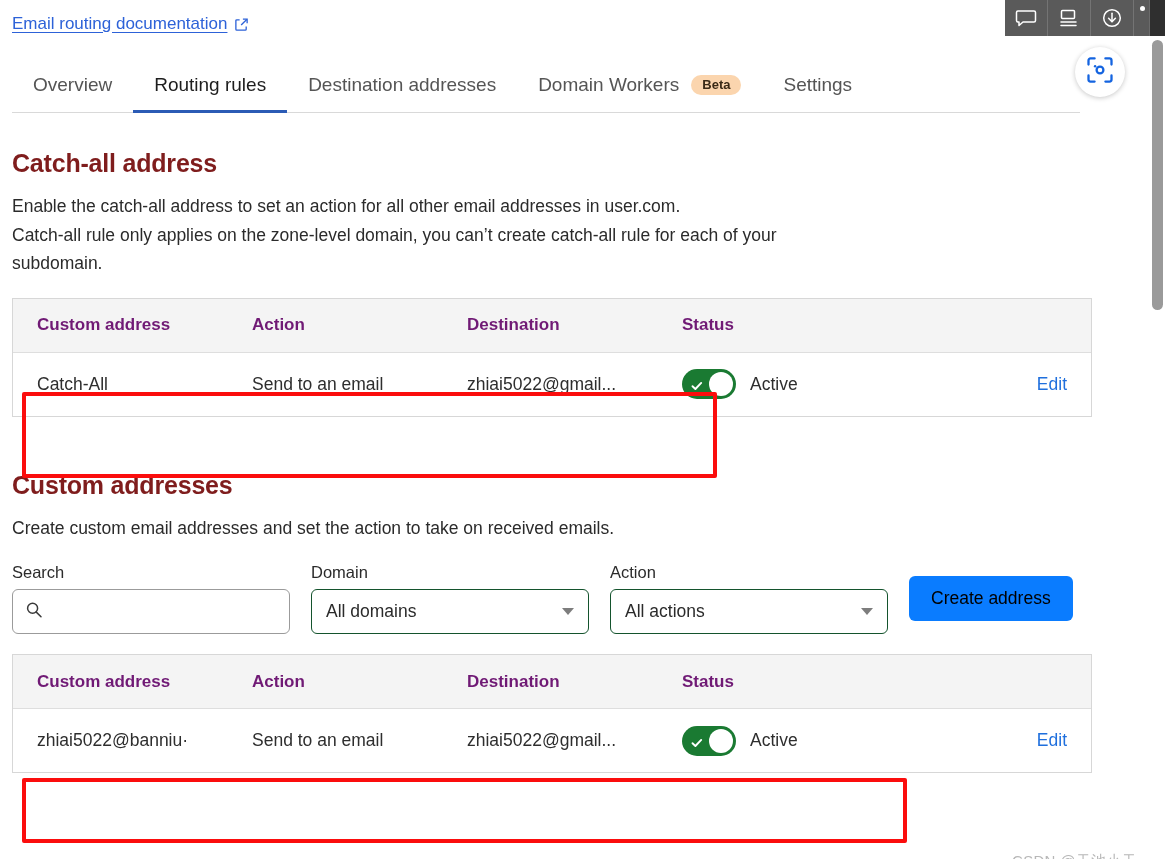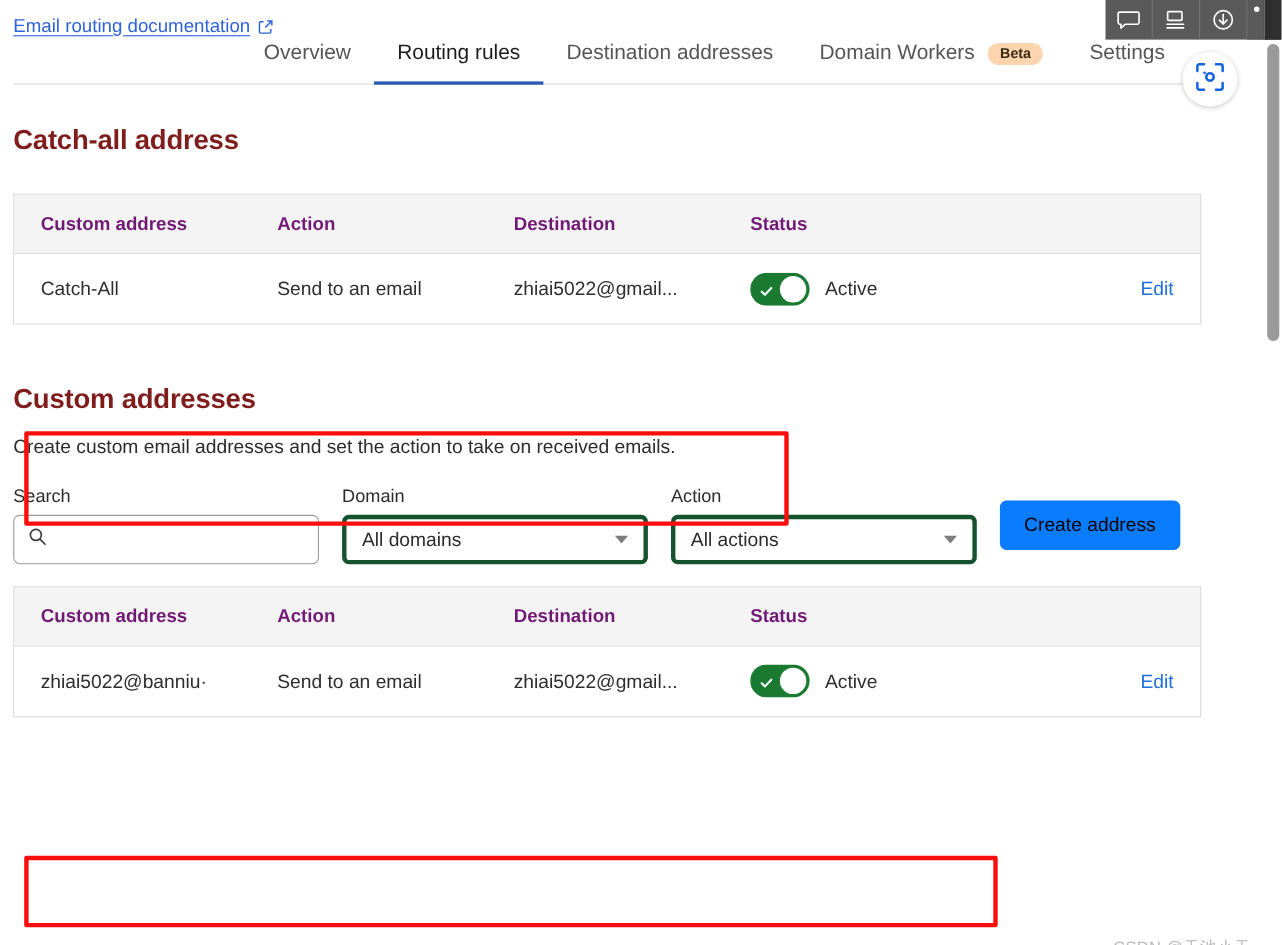--- a/index.html
+++ b/index.html
@@ -102,26 +102,26 @@
     font-size: 17px;
     text-decoration: underline;
     text-underline-offset: 3px;
     cursor: pointer;
     white-space: nowrap;
   }
   .doc-link .ext-icon { display: inline-flex; }
 
   
   .tabs {
+    margin-top: 36px;
     display: flex;
     align-items: flex-end;
     gap: 0;
     border-bottom: 1px solid #d9d9d9;
     width: 1068px;
-    justify-content: flex-end;
   }
   .tab {
     position: relative;
     padding: 4px 21px 16px 21px;
     font-size: 19px;
     color: #555555;
     cursor: pointer;
     display: flex;
     align-items: center;
     gap: 12px;
@@ -260,21 +260,21 @@
   .search-box input {
     border: none; outline: none;
     background: transparent;
     font-size: 17px;
     font-family: "Liberation Sans", sans-serif;
     color: #2b2b2b;
     width: 100%;
   }
   .select-box {
     width: 278px; height: 45px;
-    border: 4px solid #14532d;
+    border: 1px solid #14532d;
     border-radius: 6px;
     background: #ffffff;
     display: flex;
     align-items: center;
     justify-content: space-between;
     padding: 0 14px;
     cursor: pointer;
   }
   .select-box .sel-value {
     font-size: 17.5px;
@@ -356,20 +356,25 @@
         <span class="beta-badge">Beta</span>
       </div>
       <div class="tab">
         <span>Settings</span>
       </div>
     </div>
 
     <div style="margin-top:36px;">
       <h2 class="section-title">Catch-all address</h2>
       <div style="height:14px;"></div>
+      <p class="section-desc">
+        <span>Enable the catch-all address to set an action for all other email addresses in user.com.</span><br>
+        <span>Catch-all rule only applies on the zone-level domain, you can’t create catch-all rule for each of your</span><br>
+        <span>subdomain.</span>
+      </p>
 
       <div style="height:20px;"></div>
 
       <div class="table">
         <div class="thead">
           <div class="th c-address">Custom address</div>
           <div class="th c-action">Action</div>
           <div class="th c-dest">Destination</div>
           <div class="th c-status">Status</div>
           <div class="th c-edit"></div>

